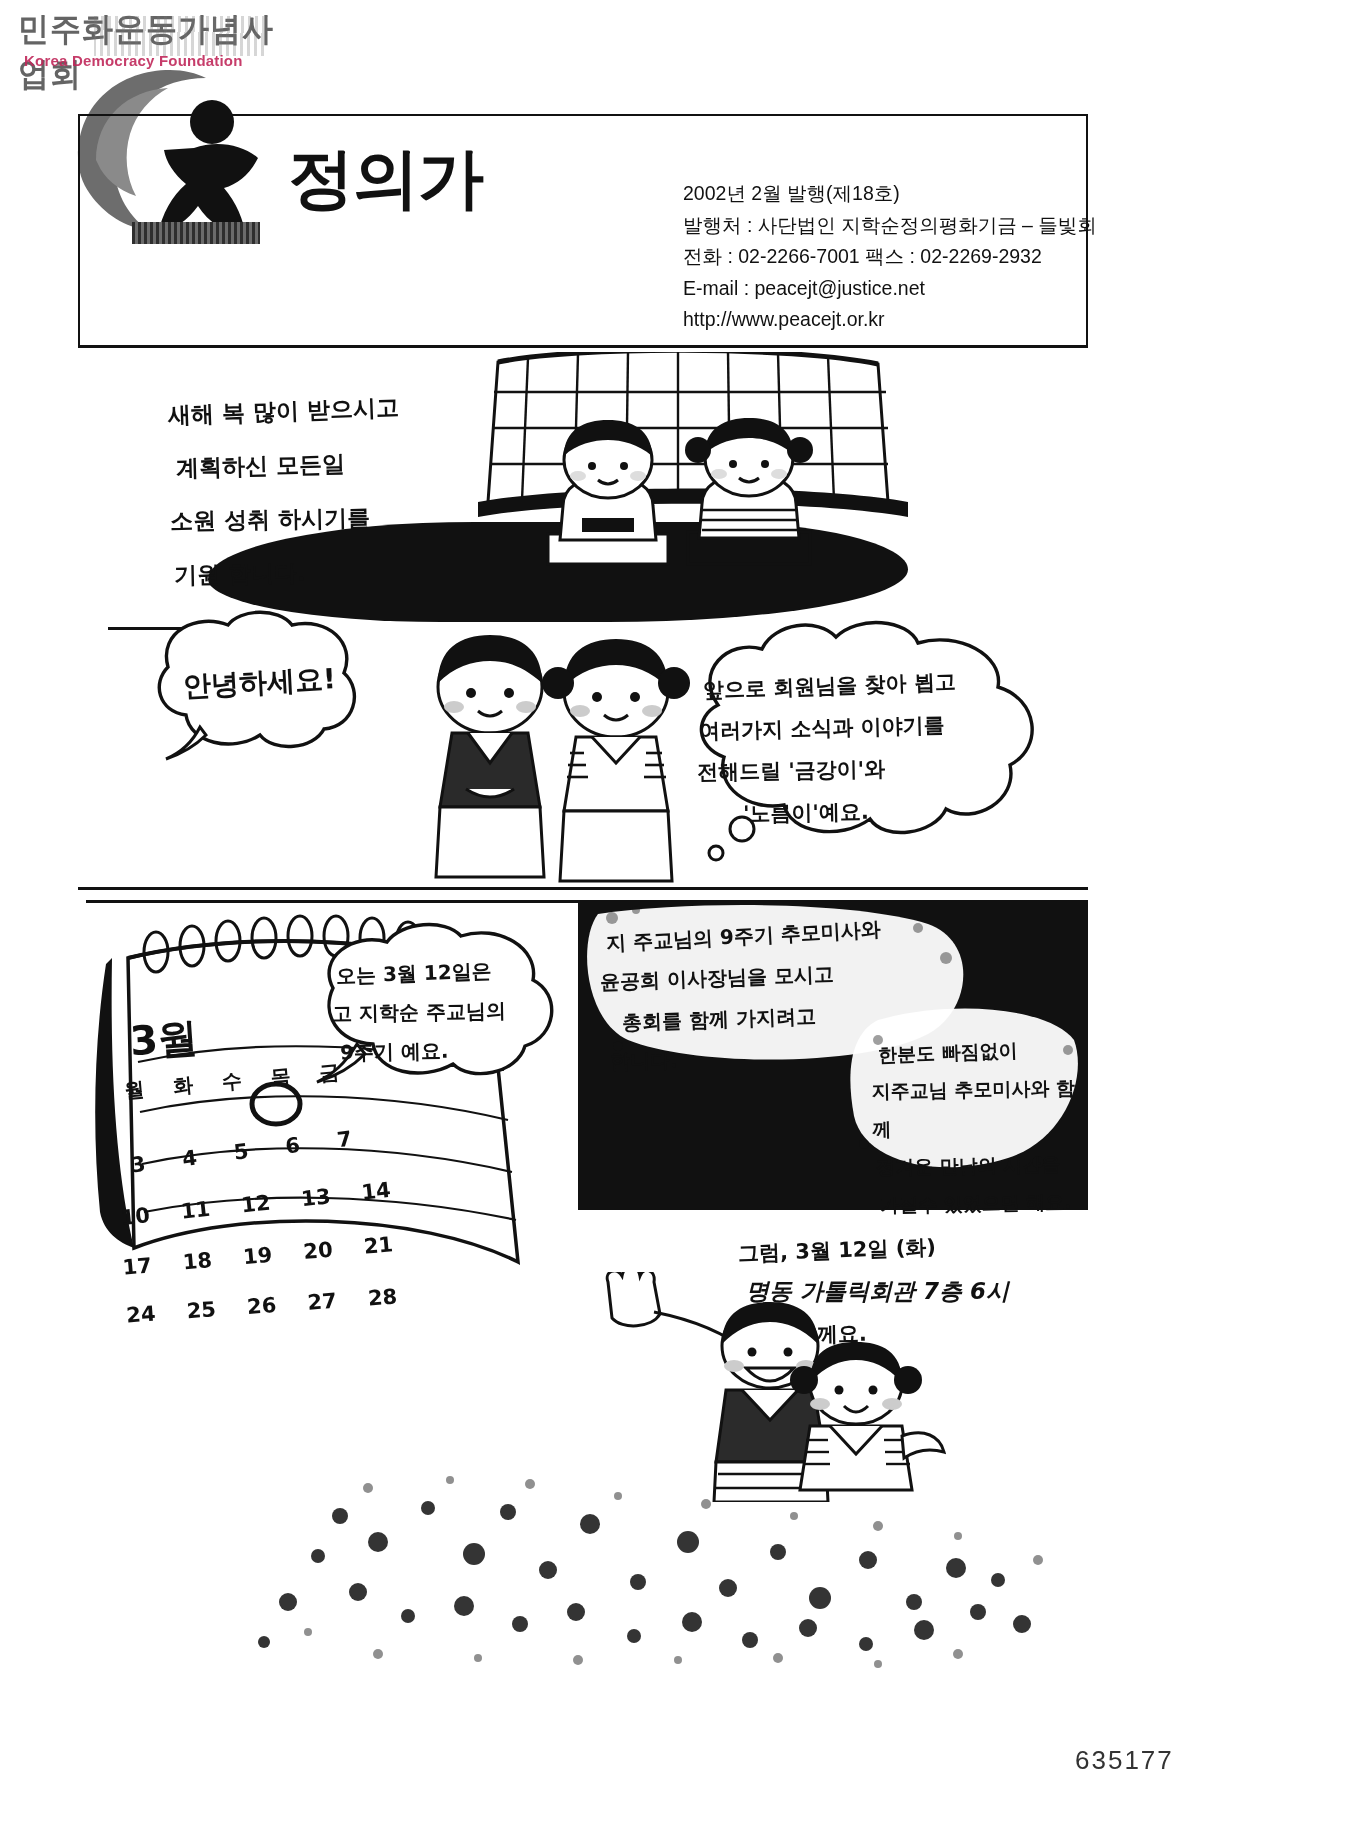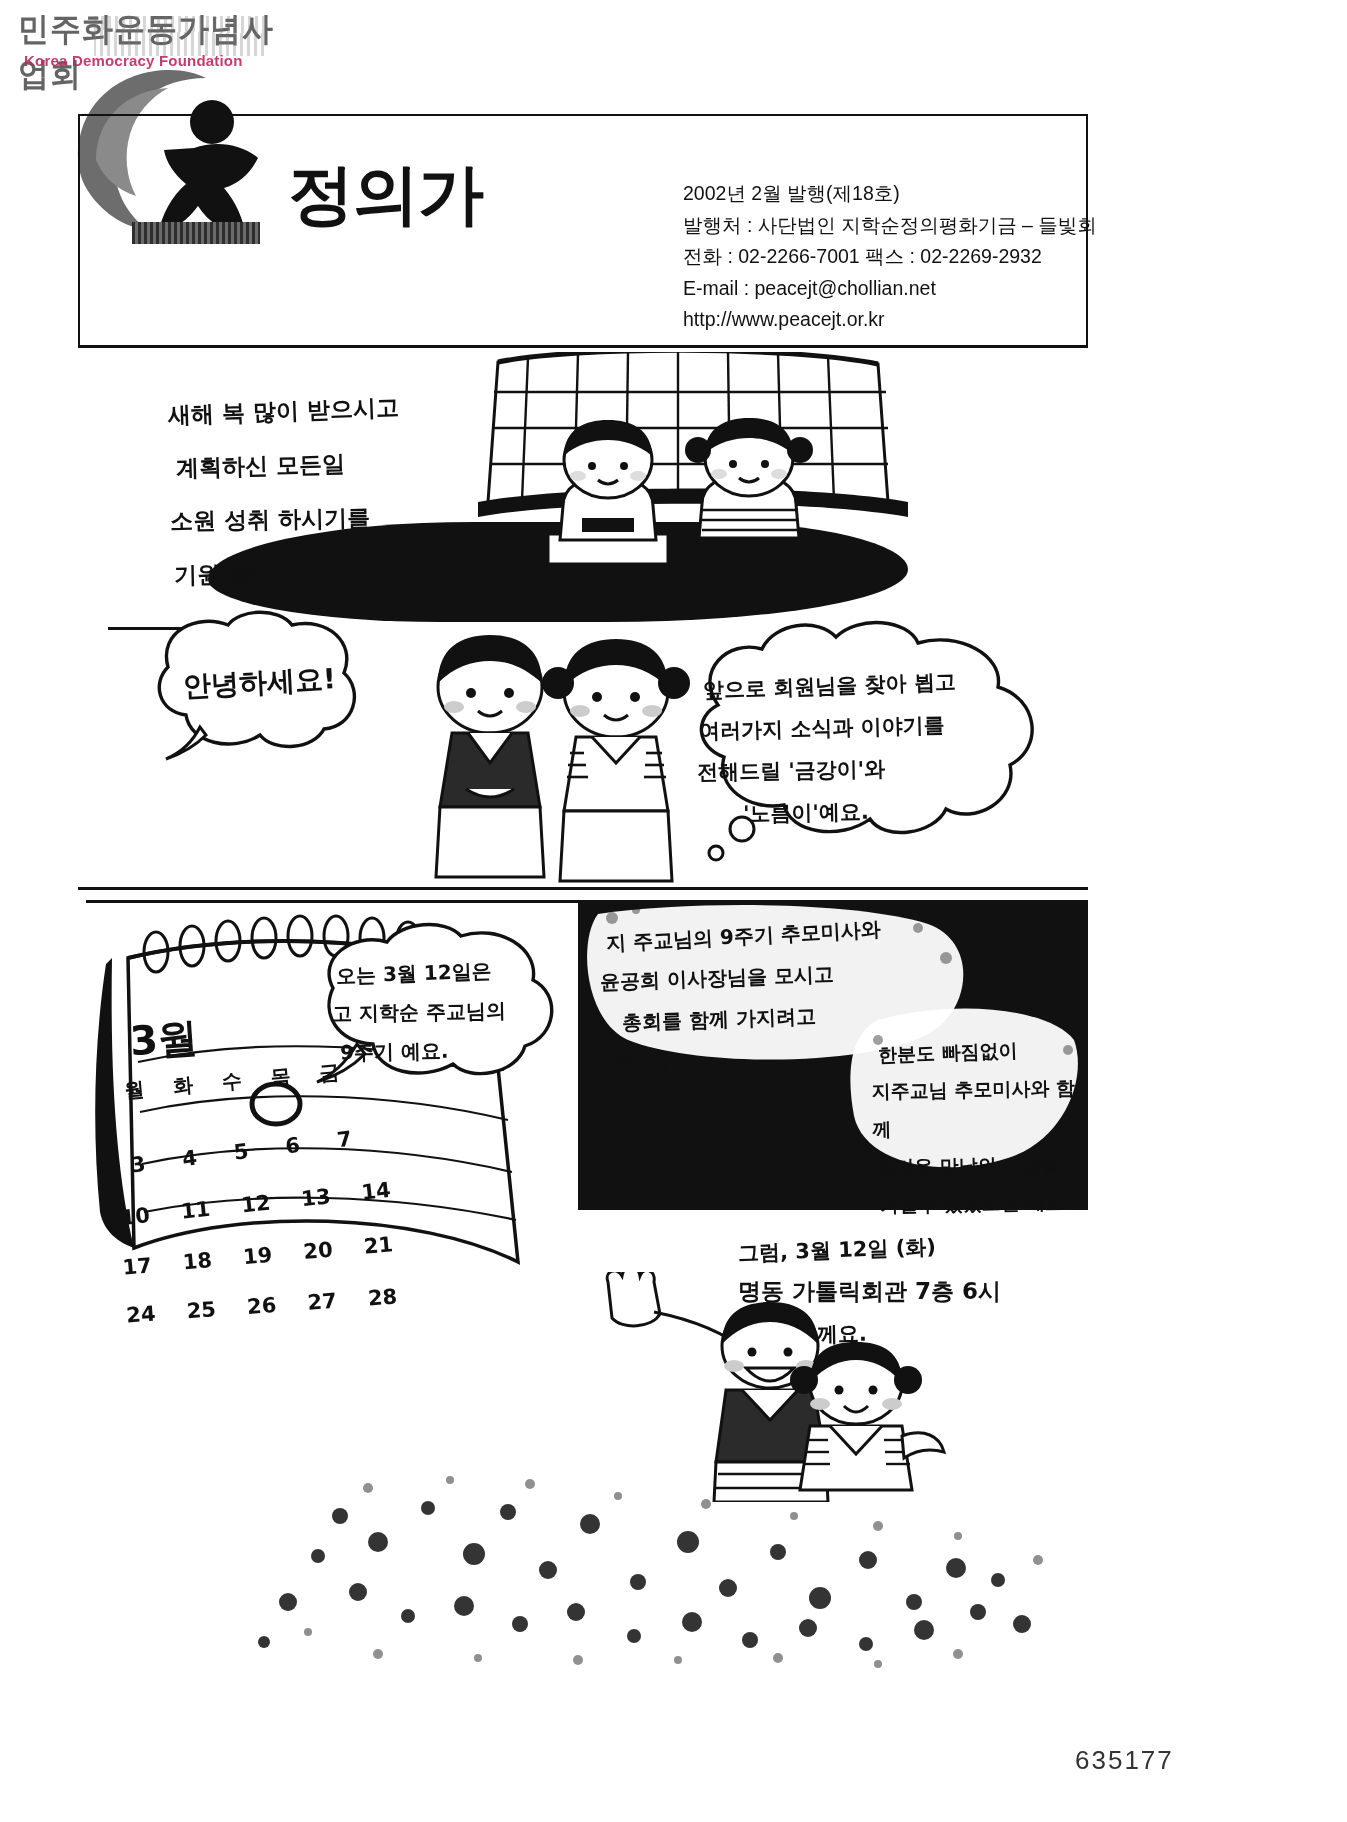--- a/index.html
+++ b/index.html
@@ -16,21 +16,21 @@
       background:repeating-linear-gradient(92deg,rgba(120,120,120,.30) 0 3px,rgba(255,255,255,0) 3px 7px);
       filter:blur(.4px);}
 
   
   #logo{position:absolute;left:66px;top:62px;width:215px;height:195px;}
   #logo svg{display:block;}
 
   
   #masthead-title{position:absolute;left:288px;top:140px;width:340px;
       font-size:66px;font-weight:bold;line-height:1.18;letter-spacing:-1px;}
-  #masthead-title div{white-space:nowrap;margin-top:16px;}
+  #masthead-title div{white-space:nowrap;}
 
   #imprint{position:absolute;left:683px;top:178px;width:420px;
       font-size:19.5px;line-height:1.62;}
   #imprint div{white-space:nowrap;}
 
   
   .rule{position:absolute;background:#111;}
   #rule-top{left:78px;top:345px;width:1010px;height:3px;}
   #frame-left{left:78px;top:114px;width:2px;height:231px;}
   #frame-right{left:1086px;top:114px;width:2px;height:231px;}
@@ -88,21 +88,21 @@
 <div class="rule" id="rule-top"></div>
 
 <div id="masthead-title">
   <div>정의가</div>
 </div>
 
 <div id="imprint">
   <div>2002년 2월 발행(제18호)</div>
   <div>발행처 : 사단법인 지학순정의평화기금 – 들빛회</div>
   <div>전화 : 02-2266-7001   팩스 : 02-2269-2932</div>
-  <div>E-mail :  peacejt@chollian.net</div>
+  <div>E-mail :  peacejt@justice.net</div>
   <div>http://www.peacejt.or.kr</div>
 </div>
 
 <div id="comic">
 
   <div class="panel" style="left:0;top:0;width:1010px;height:250px;">
 
     <svg width="470" height="230" viewBox="0 0 470 230" style="position:absolute;left:380px;top:0;">
       <path d="M40,10 C120,-6 330,-6 420,12 L430,150 L30,150 Z" fill="none" stroke="#111" stroke-width="3"></path>
       <g stroke="#111" stroke-width="2.4" fill="none">
@@ -339,21 +339,21 @@
       <div style="transform:rotate(-2deg);">한분도 빠짐없이</div>
       <div style="transform:rotate(-1deg);margin-left:-6px;">지주교님 추모미사와 함께</div>
       <div style="transform:rotate(-1deg);margin-left:-2px;">정겨운 만남의 시간을</div>
       <div style="transform:rotate(-1deg);margin-left:2px;">가질수 있었으면 해요.</div>
     </div>
   </div>
 
   <div class="panel" style="left:500px;top:862px;width:510px;height:300px;">
     <div class="hand" style="position:absolute;left:160px;top:16px;font-size:21px;line-height:1.9;">
       <div style="transform:rotate(-2deg);">그럼, 3월 12일 (화)</div>
-      <div style="font-size:23px;font-weight:bold;">명동 가톨릭회관 7층 6시</div>
+      <div style="font-size:23px;font-weight:bold;margin-left:8px;font-style:italic;">명동 가톨릭회관 7층 6시</div>
       <div style="margin-left:58px;transform:rotate(-1deg);">뵈께요.</div>
     </div>
 
     <svg width="370" height="230" viewBox="0 0 370 230" style="position:absolute;left:20px;top:58px;">
 
       <path d="M10,10 C6,0 18,-6 24,4 C26,-8 40,-8 42,4 C46,-6 58,-2 56,10 L62,42 C54,56 24,58 14,46 Z" fill="#fff" stroke="#111" stroke-width="3"></path>
       <path d="M56,40 C96,48 126,60 150,80" fill="none" stroke="#111" stroke-width="3"></path>
 
       <g transform="translate(110,30)">
         <ellipse cx="62" cy="44" rx="48" ry="42" fill="#fff" stroke="#111" stroke-width="3"></ellipse>

